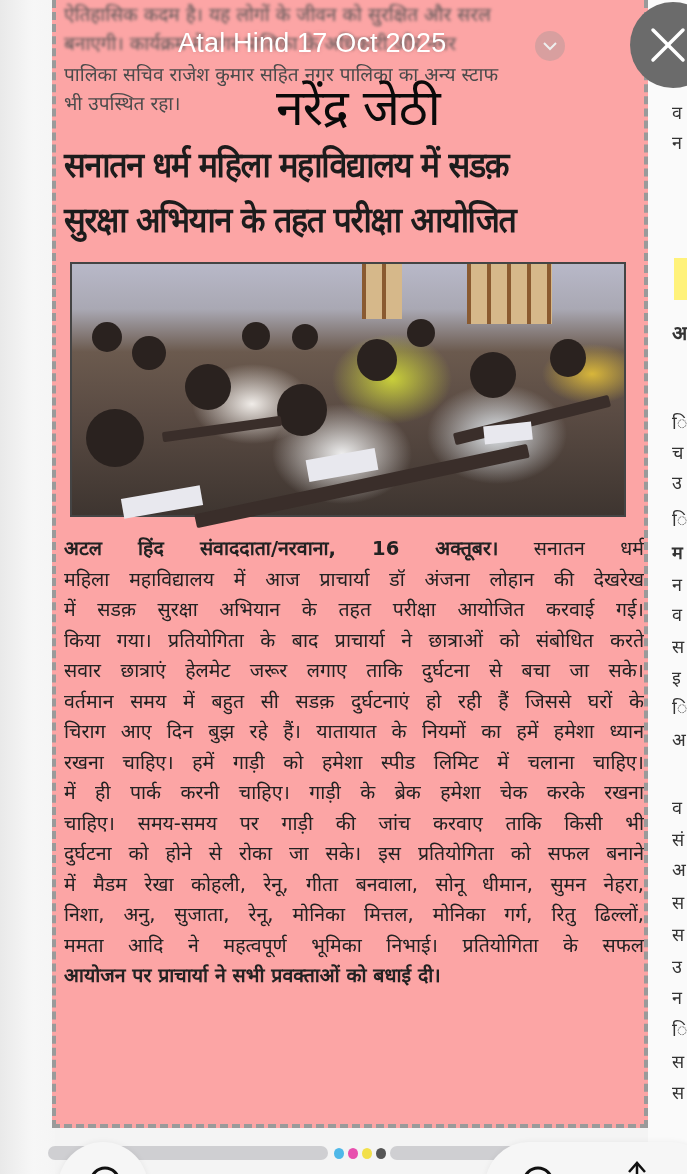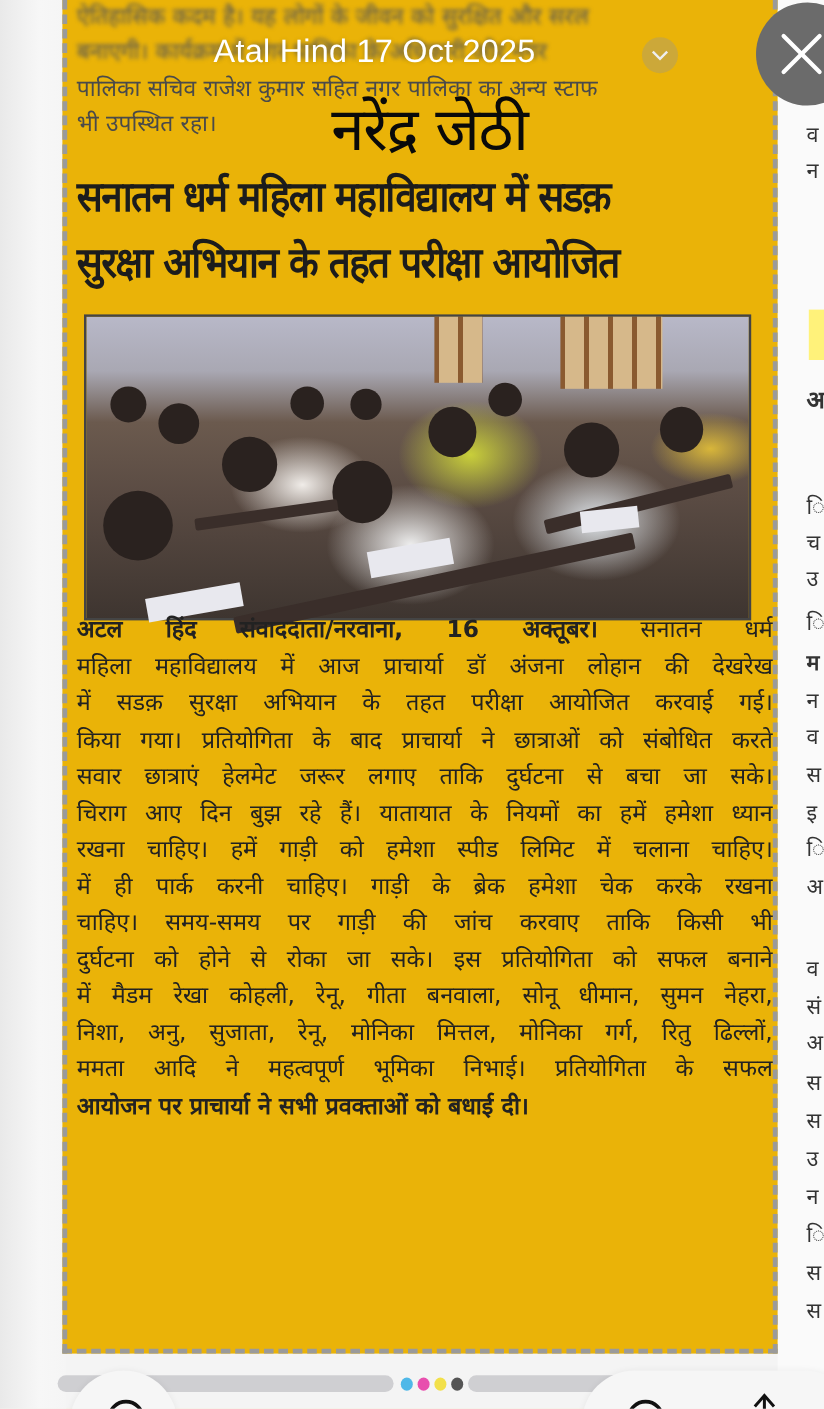--- a/index.html
+++ b/index.html
@@ -11,21 +11,21 @@
     background: linear-gradient(to right, #e9e9e9 0%, #f7f7f7 60%, #f5f5f5 100%);
   }
   .right-gutter {
     position: absolute; left: 648px; top: 0; width: 39px; height: 1174px;
     background: #fafafa;
   }
 
   
   .clip {
     position: absolute; left: 52px; top: 0; width: 596px; height: 1128px;
-    background: #eab308;
+    background: #fca5a5;
     border-left: 4px dashed #9a9a9a;
     border-right: 4px dashed #9a9a9a;
     border-bottom: 4px dashed #9a9a9a;
     overflow: hidden;
   }
 
   .prev-text {
     position: absolute; left: 8px; top: 0; width: 580px;
     font-family: "DejaVu Sans", sans-serif;
     font-size: 19px; line-height: 29px; color: #555;
@@ -55,21 +55,21 @@
       radial-gradient(ellipse 70px 50px at 425px 170px, #dfe5ea 0%, rgba(223,229,234,0) 100%),
       radial-gradient(ellipse 50px 30px at 520px 110px, #d8b63a 0%, rgba(216,182,58,0) 100%),
       linear-gradient(to bottom, #b8b8c8 0%, #a9a8b3 18%, #6b5a4e 35%, #5a4b43 60%, #3e3530 100%);
   }
   .photo .window { position: absolute; background: repeating-linear-gradient(to right, #8a5a30 0 4px, #d6b88a 4px 20px); }
   .photo .desk { position: absolute; background: #3a2e2a; border-radius: 2px; }
   .photo .paper { position: absolute; background: #e8e8ee; }
   .photo .head { position: absolute; border-radius: 50%; background: #2a221f; }
 
   .body-text {
-    position: absolute; left: 8px; top: 510px; width: 580px;
+    position: absolute; left: 8px; top: 534px; width: 580px;
     font-family: "DejaVu Sans", sans-serif;
     font-size: 19.5px; line-height: 30.5px; color: #222;
   }
   .body-text .line { white-space: nowrap; display: block; text-align: justify; text-align-last: justify; }
   .body-text .line.last { text-align-last: left; font-weight: bold; }
   .body-text .dateline { font-weight: bold; }
 
   
   .right-col {
     position: absolute; left: 672px; top: 0; width: 30px;
@@ -190,20 +190,21 @@
     <div class="paper" style="left:50px;top:228px;width:80px;height:20px;transform:rotate(-10deg)"></div>
     <div class="paper" style="left:412px;top:160px;width:48px;height:18px;transform:rotate(-6deg)"></div>
   </div>
 
   <div class="body-text">
     <span class="line"><span class="dateline">अटल हिंद संवाददाता/नरवाना, 16 अक्तूबर।</span> <span>सनातन धर्म</span></span>
     <span class="line">महिला महाविद्यालय में आज प्राचार्या डॉ अंजना लोहान की देखरेख</span>
     <span class="line">में सडक़ सुरक्षा अभियान के तहत परीक्षा आयोजित करवाई गई।</span>
     <span class="line">किया गया। प्रतियोगिता के बाद प्राचार्या ने छात्राओं को संबोधित करते</span>
     <span class="line">सवार छात्राएं हेलमेट जरूर लगाए ताकि दुर्घटना से बचा जा सके।</span>
+    <span class="line">वर्तमान समय में बहुत सी सडक़ दुर्घटनाएं हो रही हैं जिससे घरों के</span>
     <span class="line">चिराग आए दिन बुझ रहे हैं। यातायात के नियमों का हमें हमेशा ध्यान</span>
     <span class="line">रखना चाहिए। हमें गाड़ी को हमेशा स्पीड लिमिट में चलाना चाहिए।</span>
     <span class="line">में ही पार्क करनी चाहिए। गाड़ी के ब्रेक हमेशा चेक करके रखना</span>
     <span class="line">चाहिए। समय-समय पर गाड़ी की जांच करवाए ताकि किसी भी</span>
     <span class="line">दुर्घटना को होने से रोका जा सके। इस प्रतियोगिता को सफल बनाने</span>
     <span class="line">में मैडम रेखा कोहली, रेनू, गीता बनवाला, सोनू धीमान, सुमन नेहरा,</span>
     <span class="line">निशा, अनु, सुजाता, रेनू, मोनिका मित्तल, मोनिका गर्ग, रितु ढिल्लों,</span>
     <span class="line">ममता आदि ने महत्वपूर्ण भूमिका निभाई। प्रतियोगिता के सफल</span>
     <span class="line last">आयोजन पर प्राचार्या ने सभी प्रवक्ताओं को बधाई दी।</span>
   </div>

